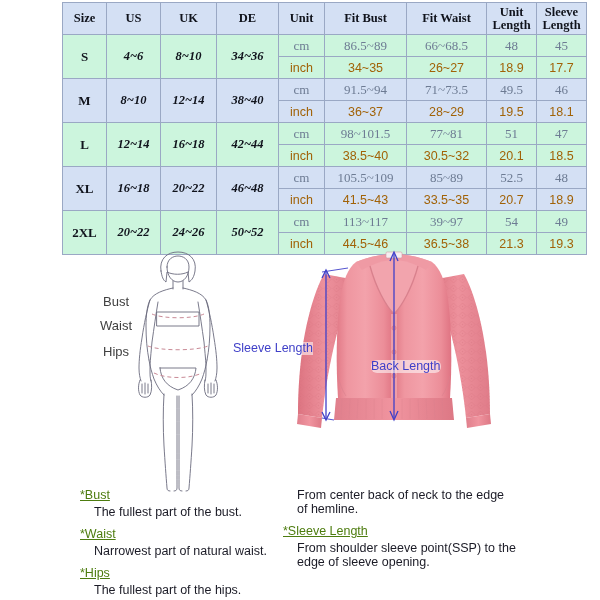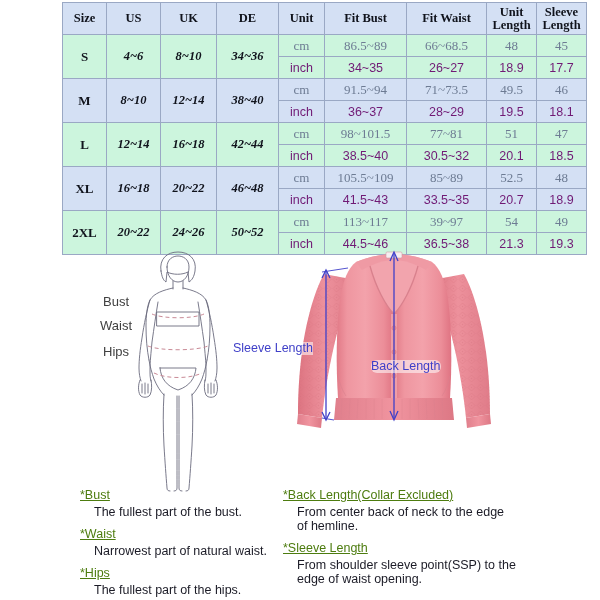--- a/index.html
+++ b/index.html
@@ -60,21 +60,21 @@
     font-size:12.5px;
     height:21px;
   }
   
   tr.cmrow td.unit, tr.cmrow td.val{
     color:#6d7b93;
     font-family:"Liberation Serif", serif;
     font-size:13px;
   }
   tr.inrow td.unit, tr.inrow td.val{
-    color:#701a75;
+    color:#a16207;
     font-family:"Liberation Sans", sans-serif;
     font-size:12.5px;
   }
   .bg-green{ background:#ccf5dd; }
   .bg-blue { background:#d4e0f4; }
 
   
   col.c-size{width:44px}
   col.c-us{width:54px}
   col.c-uk{width:56px}
@@ -425,19 +425,18 @@
 <div class="legend" id="legend-left">
   <p class="leg-term">*Bust</p>
   <p class="leg-desc">The fullest part of the bust.</p>
   <p class="leg-term">*Waist</p>
   <p class="leg-desc">Narrowest part of natural waist.</p>
   <p class="leg-term">*Hips</p>
   <p class="leg-desc">The fullest part of the hips.</p>
 </div>
 
 <div class="legend" id="legend-right">
-  <p class="leg-term">*Back Length(Collar Excluded)</p>
   <p class="leg-desc tight">From center back of neck to the edge</p>
   <p class="leg-desc" style="margin-top:-7px;">of hemline.</p>
   <p class="leg-term">*Sleeve Length</p>
   <p class="leg-desc tight">From shoulder sleeve point(SSP) to the</p>
-  <p class="leg-desc" style="margin-top:-7px;">edge of waist opening.</p>
+  <p class="leg-desc" style="margin-top:-7px;">edge of sleeve opening.</p>
 </div>
 
 </body></html>

